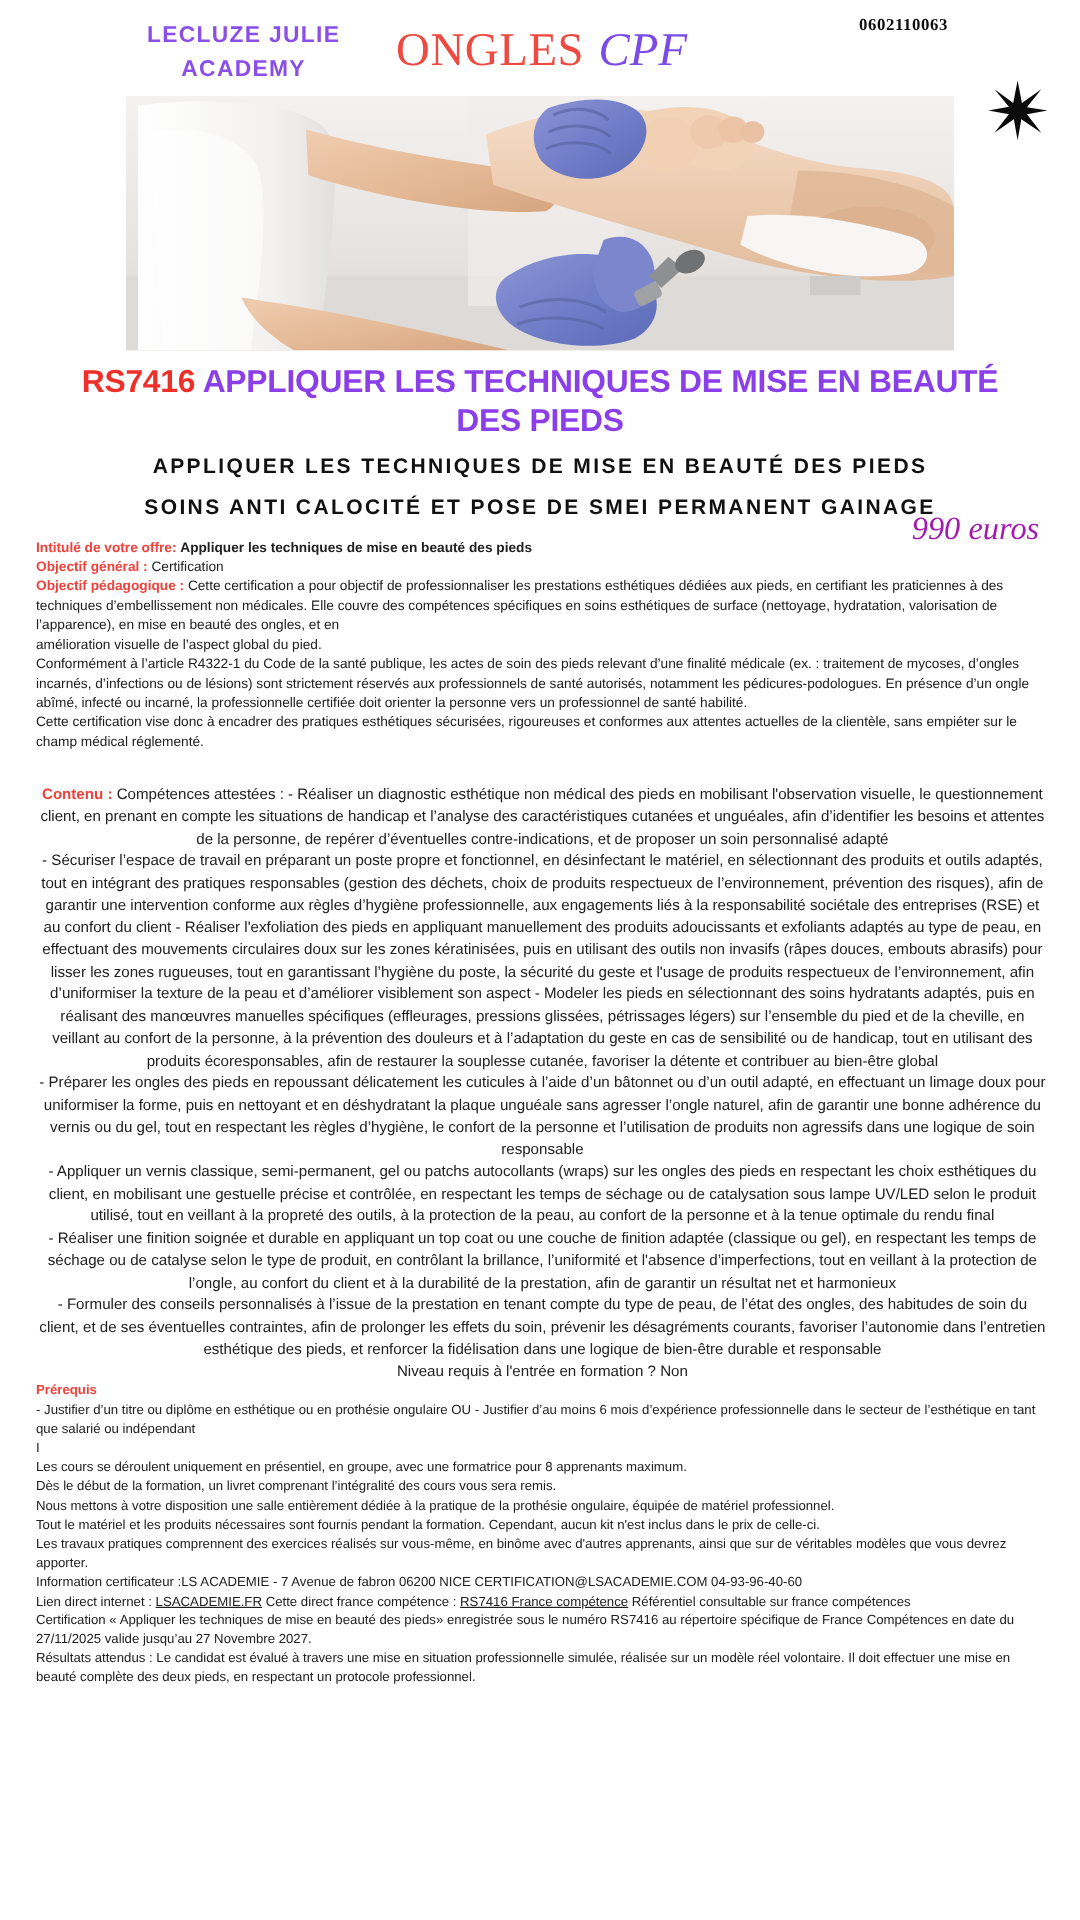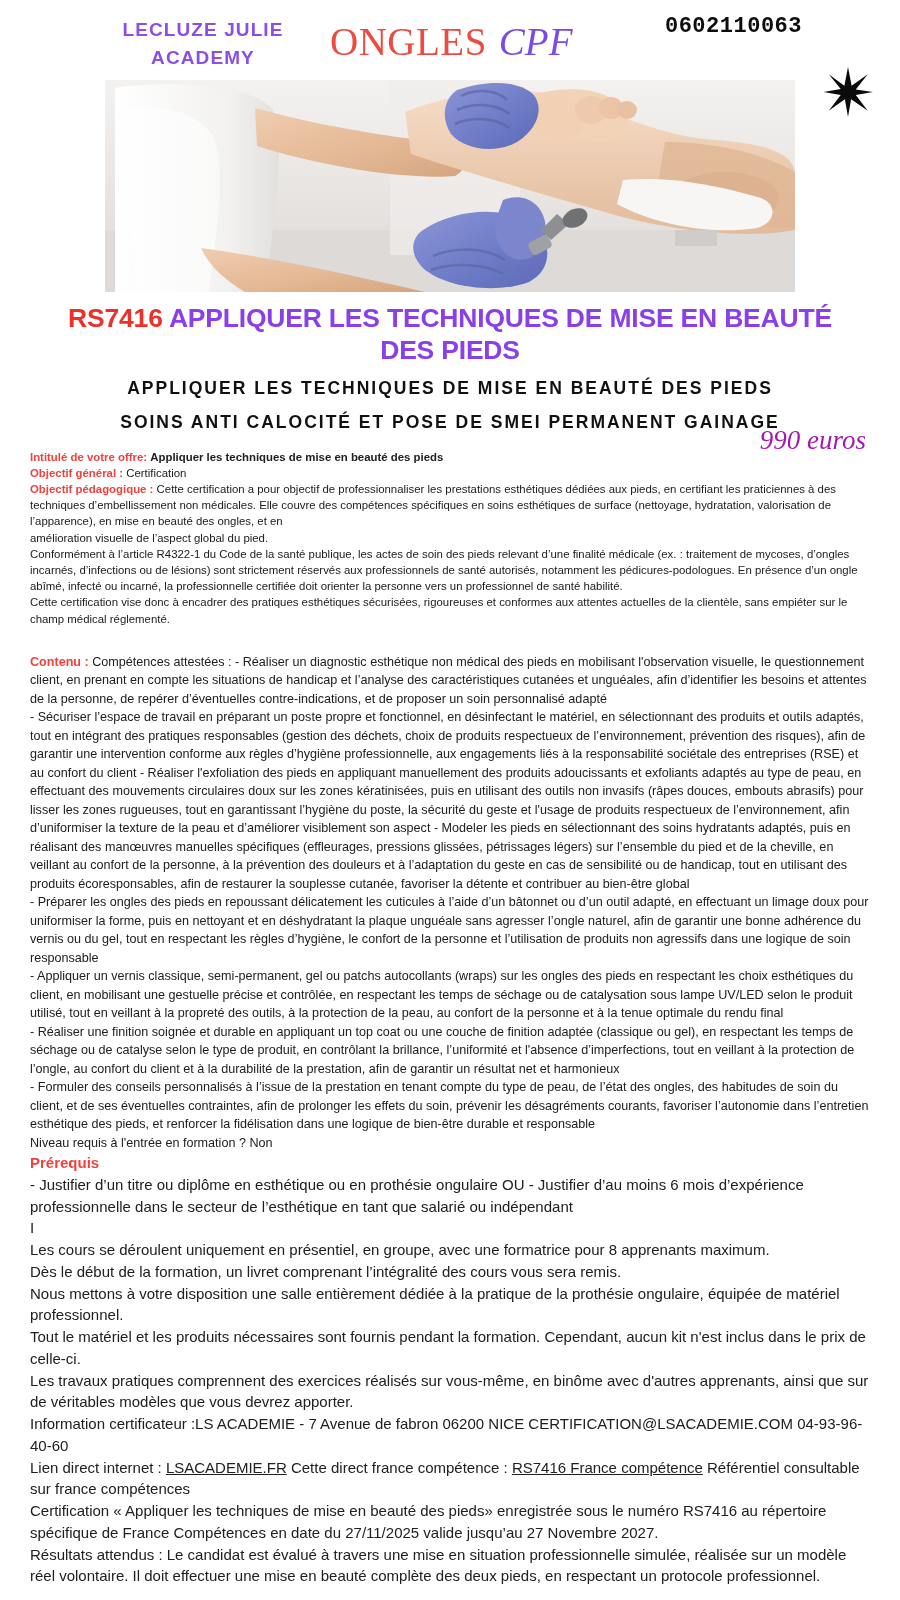--- a/index.html
+++ b/index.html
@@ -47,25 +47,25 @@
     color: #ED4B42;
     letter-spacing: 0.5px;
   }
   .wordmark .cpf {
     color: #7B4BE8;
     font-style: italic;
     margin-left: 12px;
   }
   .phone {
     position: absolute;
-    right: 98px;
+    right: 110px;
     top: 14px;
-    font-family: Liberation Mono, monospace;
-    font-weight: bold;
-    font-size: 22px;
+    font-family: Liberation Serif, serif;
+    font-weight: bold;
+    font-size: 14px;
     letter-spacing: 0.5px;
     color: #0d0d0d;
   }
   .sparkle {
     position: absolute;
     right: 26px;
     top: 66px;
     width: 52px;
     height: 52px;
   }
@@ -132,23 +132,24 @@
     text-align: left;
   }
   .blk p { margin: 0; }
   .lbl { color: #F0413B; font-weight: bold; }
   .b { font-weight: bold; }
   .u { text-decoration: underline; }
   .gap-lg { height: 26px; }
   .section-contenu {
     font-size: 12.6px;
     line-height: 1.47;
+    text-align: center;
   }
   .section-prereq {
-    font-size: 15px;
+    font-size: 11px;
     line-height: 1.45;
   }
   .caret { color: #222; }
 </style>
 </head>
 <body>
 
 <div class="header">
 
   <div class="brand">

